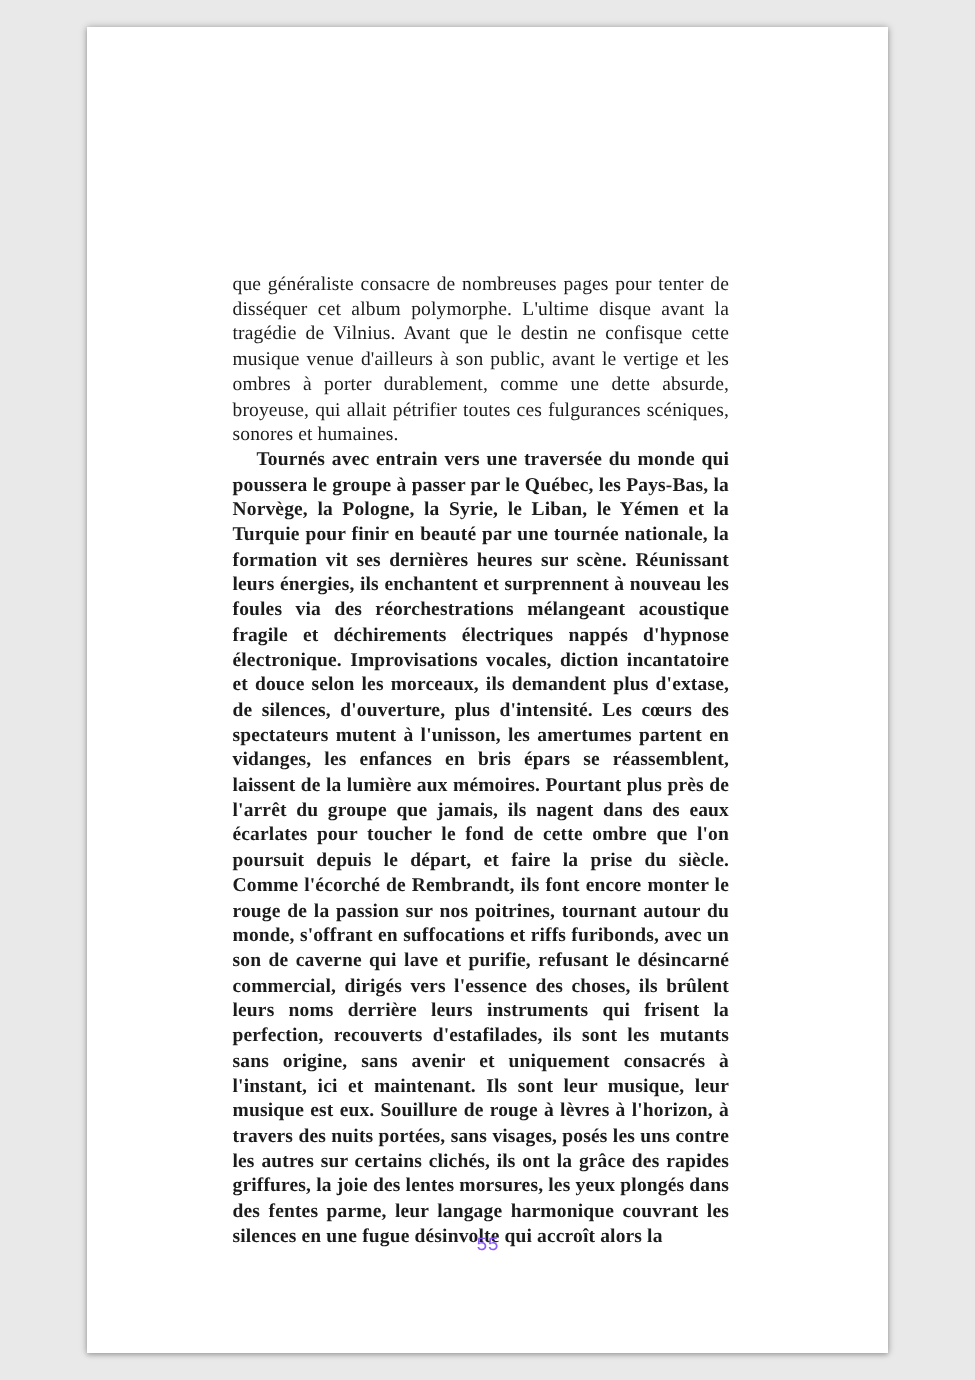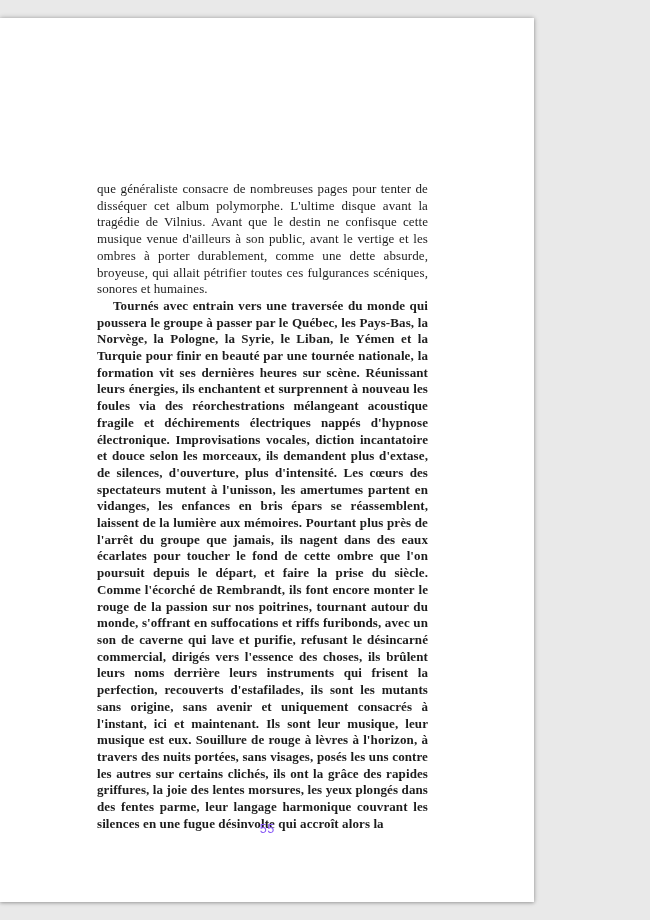--- a/index.html
+++ b/index.html
@@ -8,20 +8,21 @@
     width: 650px;
     height: 920px;
     background: #e9e9e9;
     font-family: "Liberation Serif", "DejaVu Serif", serif;
     overflow: hidden;
   }
   .page-wrap {
     width: 650px;
     height: 920px;
     display: flex;
+    justify-content: center;
     align-items: center;
   }
   .book-page {
     position: relative;
     width: 534px;
     height: 884px;
     background: #ffffff;
     box-shadow: 0 0 5px rgba(0,0,0,0.28), 0 1px 3px rgba(0,0,0,0.18);
   }
   .text-block {

